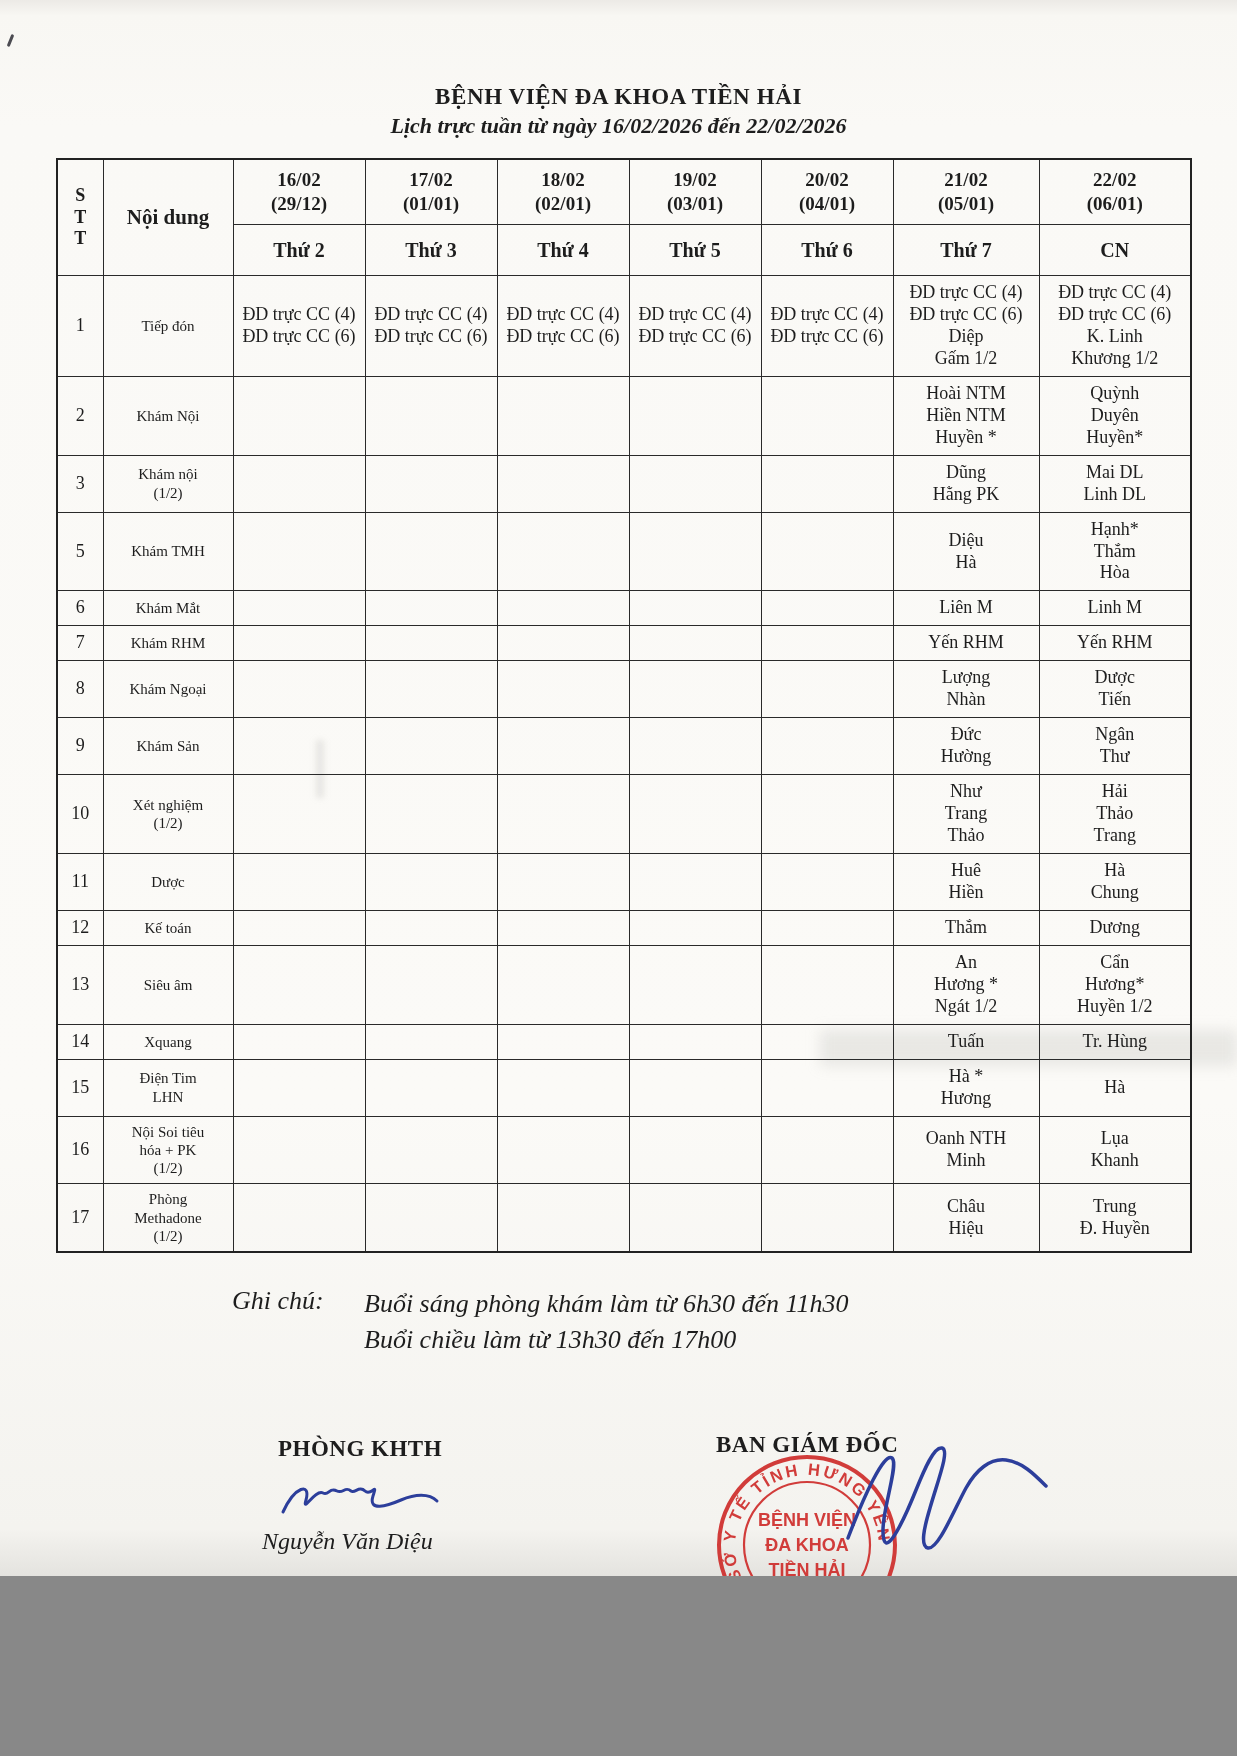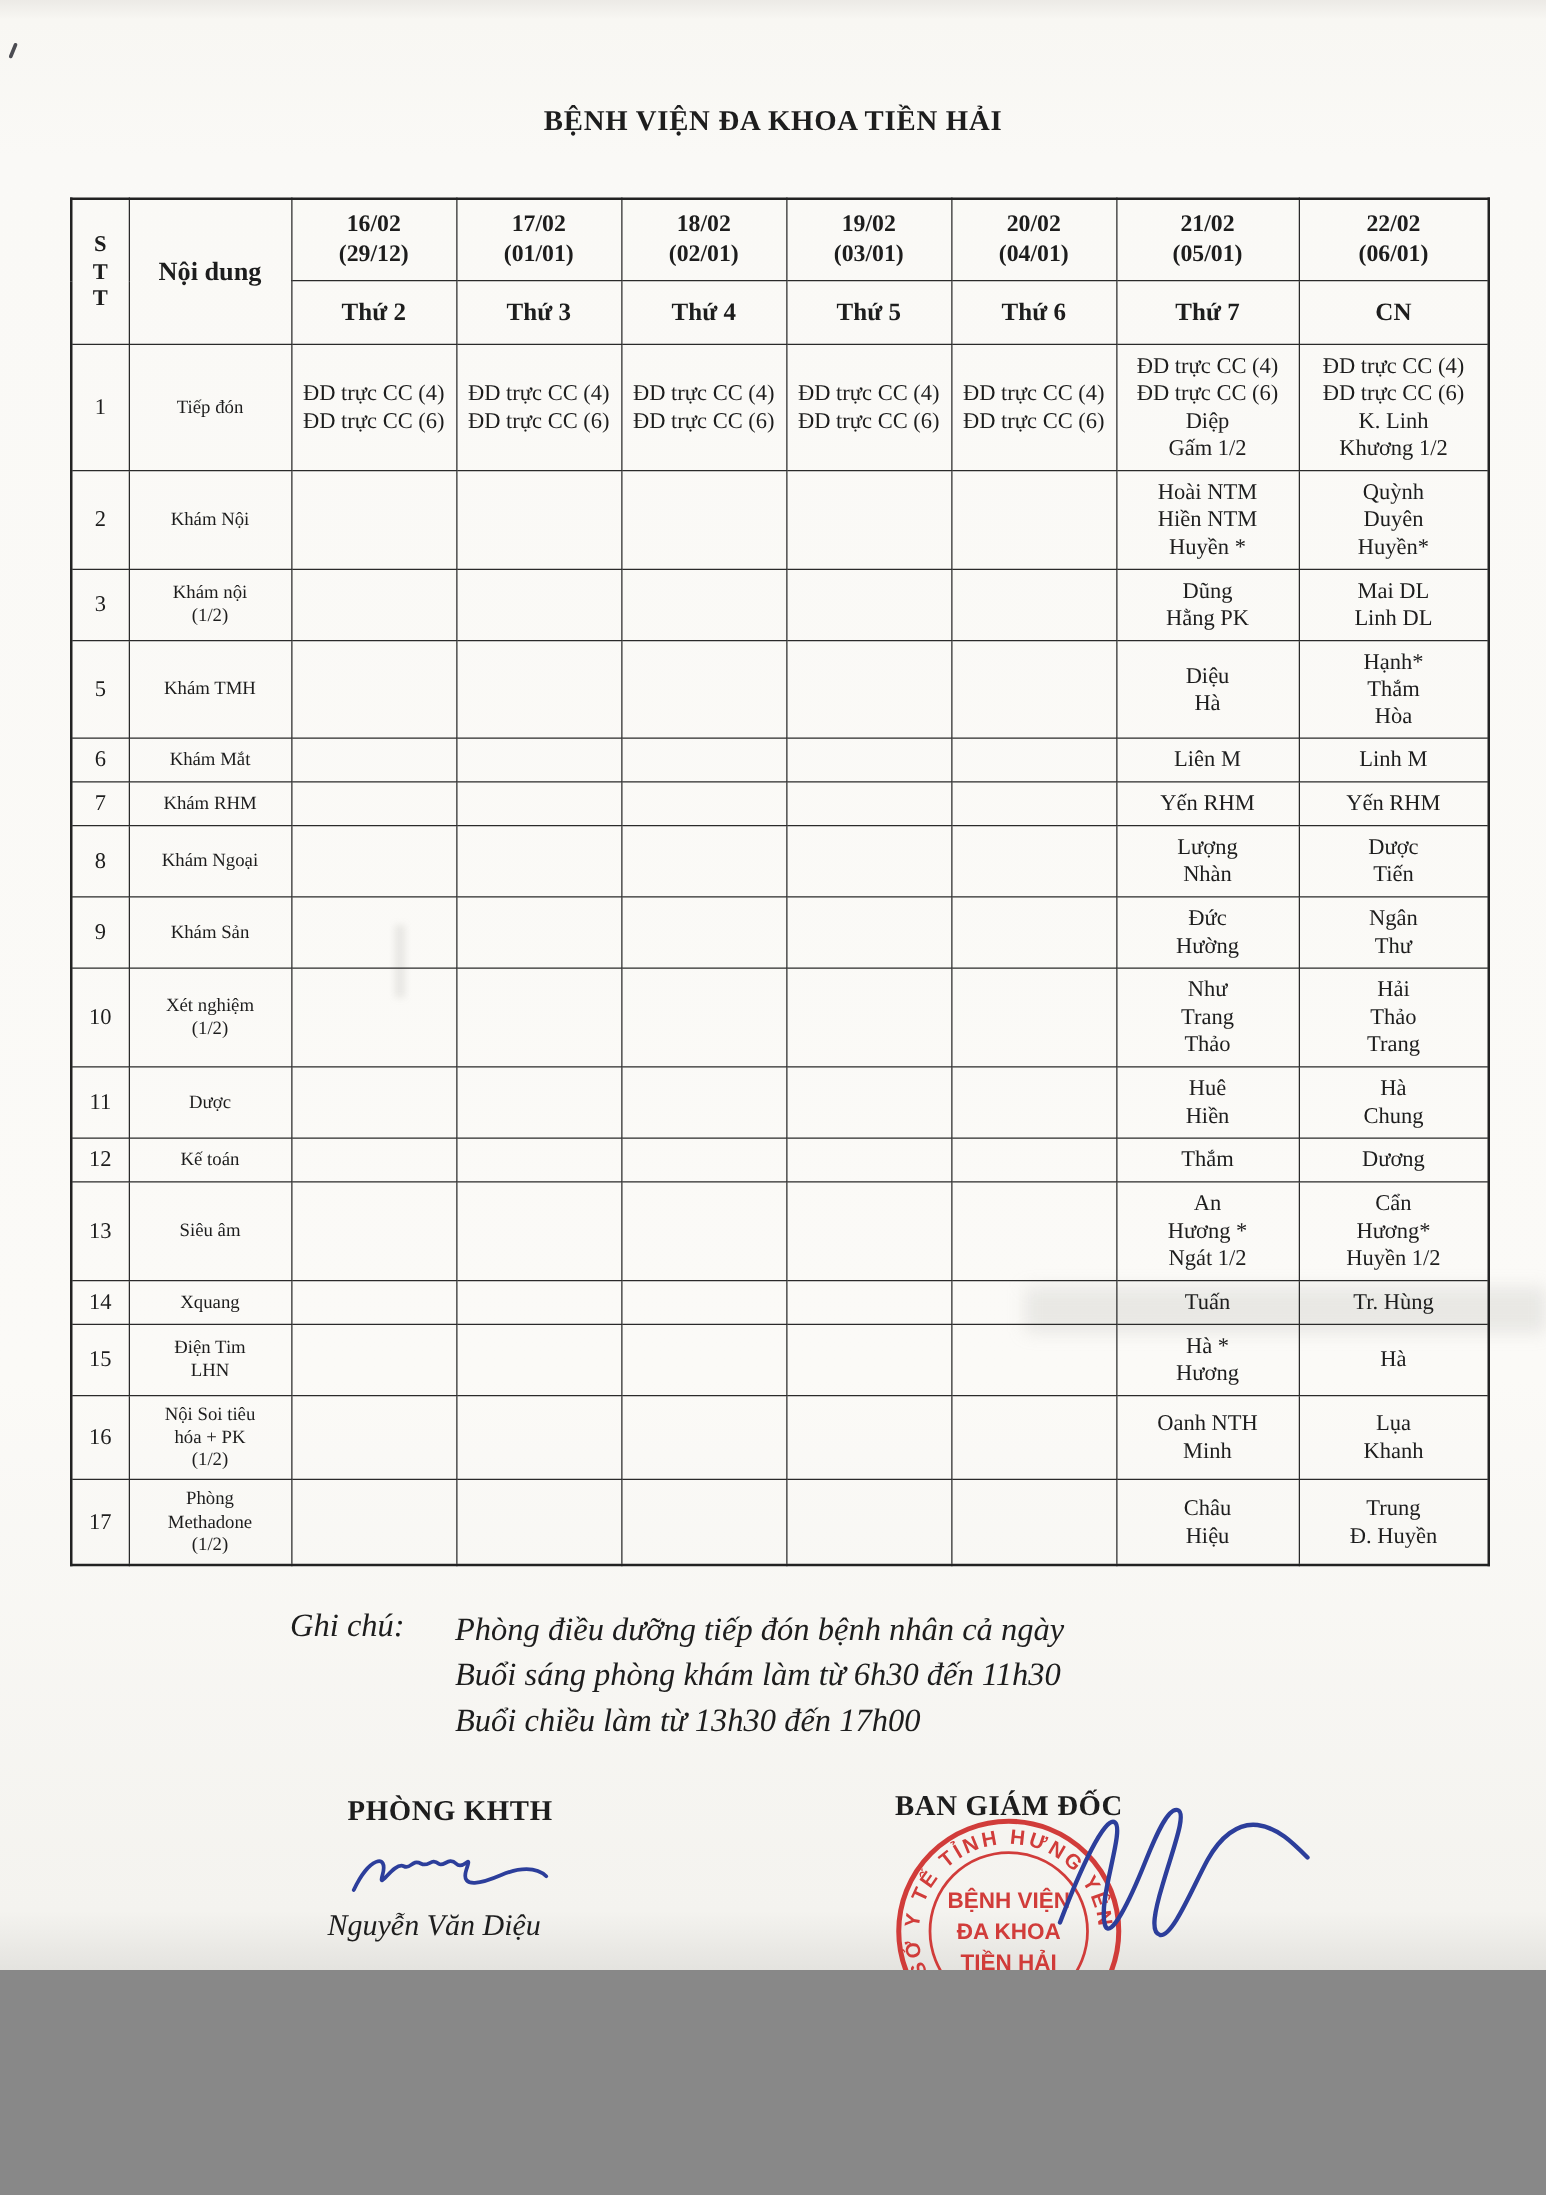--- a/index.html
+++ b/index.html
@@ -62,20 +62,21 @@
 
 <div class="page">
 
   <div class="mark-topleft"></div>
   <div class="smudge-band"></div>
   <div class="streak"></div>
   <div class="speck"></div>
 
   <div class="title-block">
     <div class="doc-title">BỆNH VIỆN ĐA KHOA TIỀN HẢI</div>
+    <div class="doc-subtitle">Lịch trực tuần từ ngày 16/02/2026 đến 22/02/2026</div>
   </div>
 
   <table class="schedule">
     <colgroup>
       <col class="stt">
         <col class="topic">
       <col class="day">
         <col class="day">
         <col class="day">
         <col class="day">
@@ -329,21 +330,20 @@
 Hiệu</td>
           <td class="duty-cell">Trung
 Đ. Huyền</td>
         </tr>
       </tbody>
   </table>
 
   <div class="notes">
     <div class="notes-label">Ghi chú:</div>
     <div class="notes-lines" id="notes-lines">
-        <div class="note-line">Phòng điều dưỡng tiếp đón bệnh nhân cả ngày</div>
         <div class="note-line">Buổi sáng phòng khám làm từ 6h30 đến 11h30</div>
         <div class="note-line">Buổi chiều làm từ 13h30 đến 17h00</div>
       </div>
   </div>
 
   <div class="khth-title">PHÒNG KHTH</div>
   <div class="bgd-title">BAN GIÁM ĐỐC</div>
 
   <svg class="sig-left" width="170" height="70" viewBox="0 0 170 70">
     <path d="M8,50 C20,24 36,20 31,38 C27,52 40,27 48,31 C54,34 54,25 62,29 C68,32 70,24 76,29 C80,32 84,23 90,29 C96,35 103,19 98,34 C93,50 112,44 126,38 C140,32 154,31 162,39" fill="none" stroke="#2c3e9b" stroke-width="3" stroke-linecap="round"></path>

